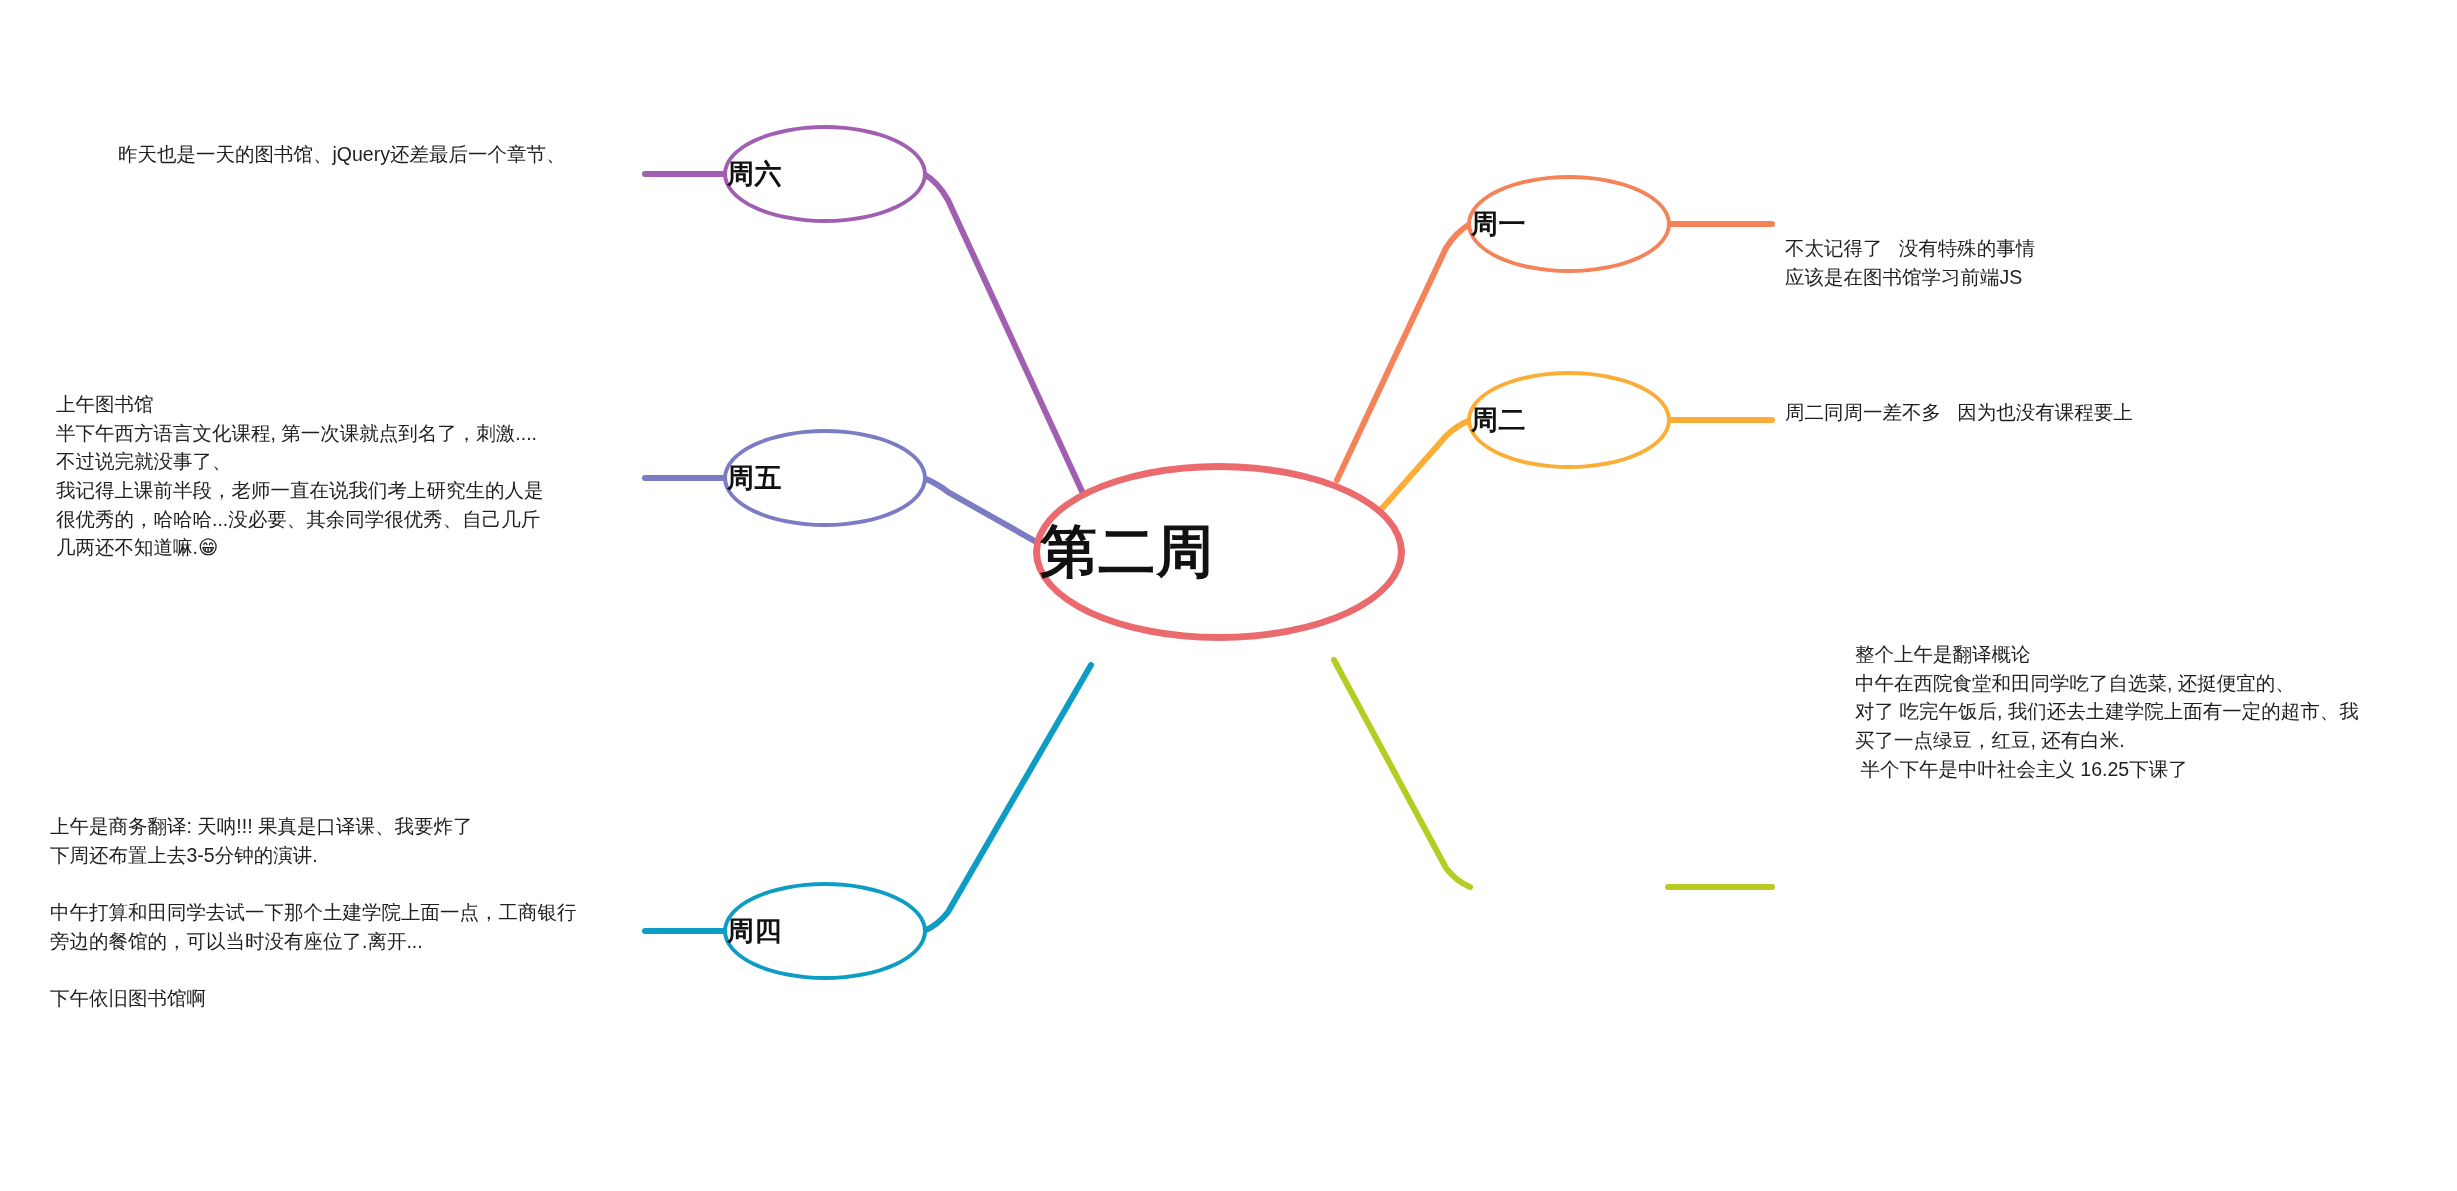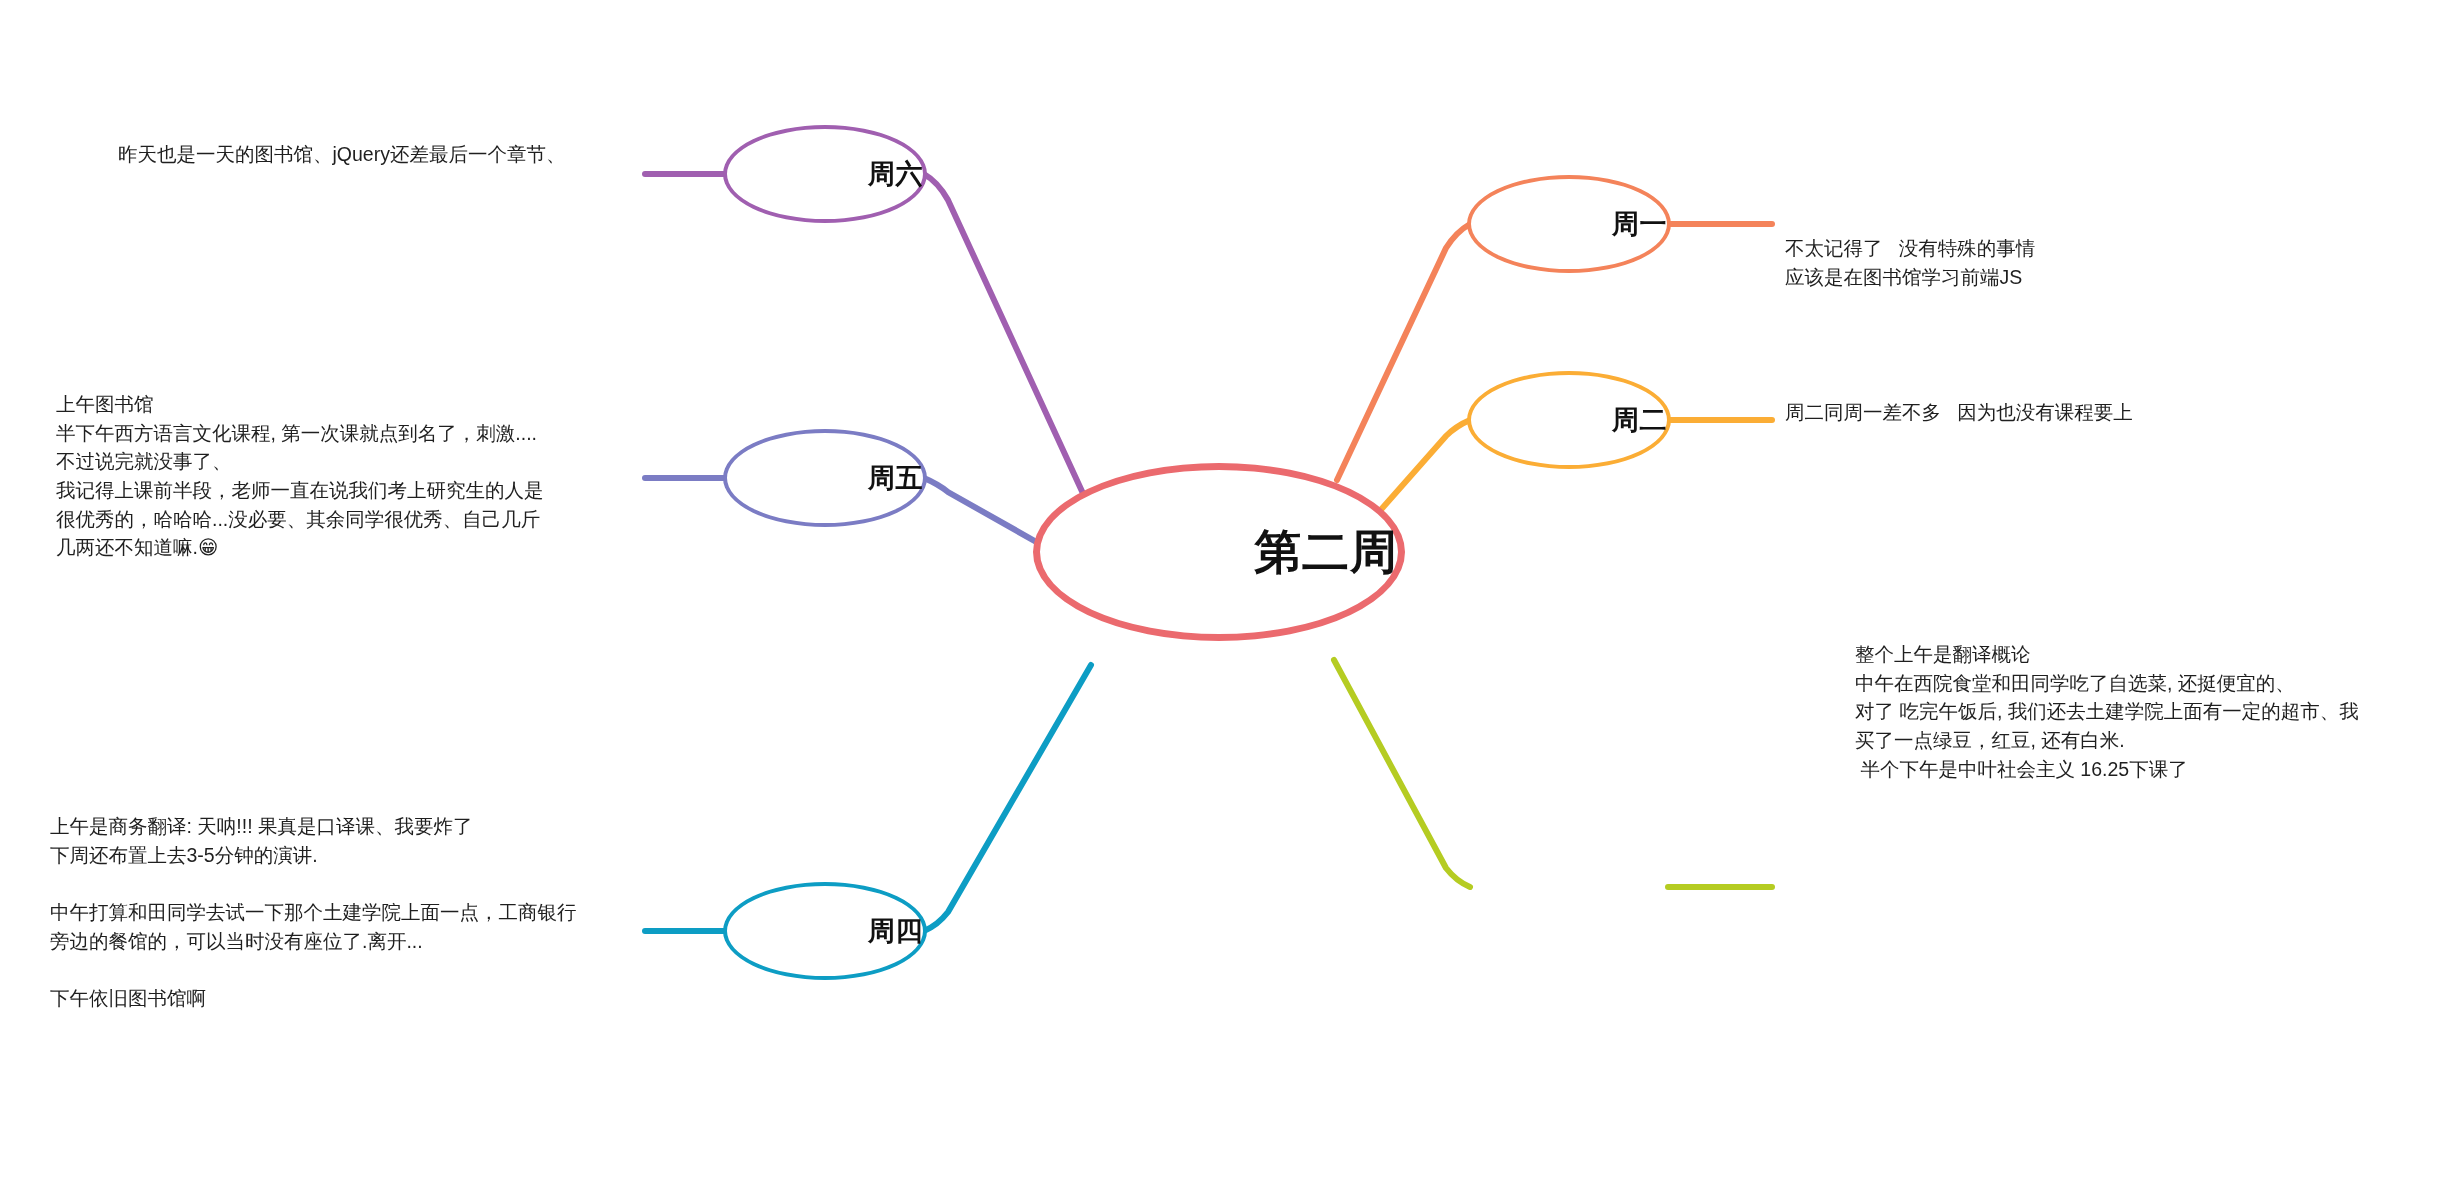--- a/index.html
+++ b/index.html
@@ -23,42 +23,42 @@
     left: 0;
     top: 0;
     width: 2457px;
     height: 1191px;
     pointer-events: none;
   }
   .node {
     position: absolute;
     display: flex;
     align-items: center;
-    justify-content: flex-end;
+    justify-content: flex-start;
     box-sizing: border-box;
     background: #ffffff;
     border-style: solid;
     border-radius: 50%;
     text-align: center;
   }
   .node-label {
     font-weight: bold;
     letter-spacing: 0.02em;
     color: #111111;
     white-space: nowrap;
   }
   .node.root {
     width: 372px;
     height: 178px;
     left: 1033px;
     top: 463px;
     border-width: 7px;
   }
   .node.root .node-label {
-    font-size: 47px;
+    font-size: 57px;
   }
   .node.branch {
     width: 204px;
     height: 98px;
     border-width: 4px;
   }
   .node.branch .node-label {
     font-size: 27px;
   }
   .n-mon  { left: 1467px; top: 175px; }

